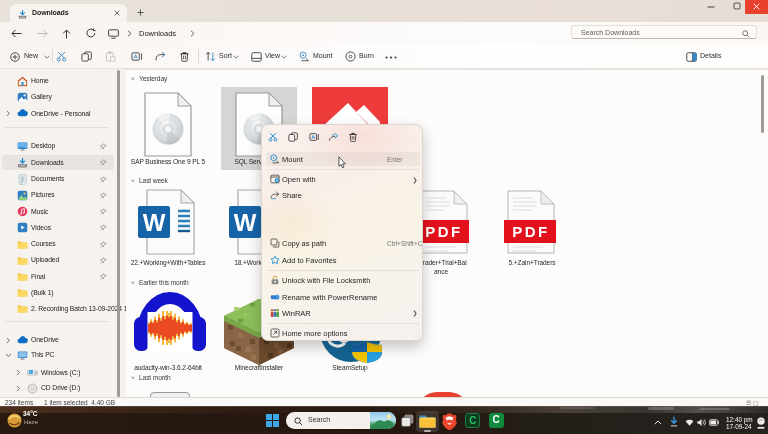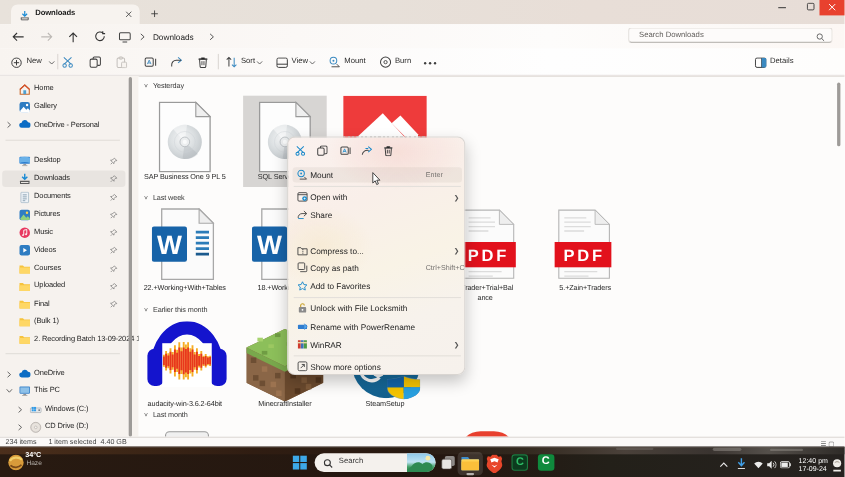--- a/index.html
+++ b/index.html
@@ -714,28 +714,20 @@
           <path d="M1.3 10.4h6" stroke="#1989ca" stroke-width="1"></path>
         </svg>
       <span class="mt">Share</span>
     </div>
     <div class="mrow" style="top:92px;margin-top:36px;">
       <svg class="mic" viewBox="0 0 12 12">
           <path d="M6 1.4l1.5 3 3.3.4-2.4 2.3.6 3.3L6 8.8l-3 1.6.6-3.3L1.2 4.8l3.3-.4z" fill="none" stroke="#1989ca" stroke-width="1"></path>
         </svg>
       <span class="mt">Add to Favorites</span>
     </div>
-    <div class="mrow" style="top:95.5px;">
-      <svg class="mic" viewBox="0 0 12 12">
-          <path d="M1 2.6h3.2l1 1.2H11v6.6H1z" fill="none" stroke="#444" stroke-width="1"></path>
-          <path d="M6.4 4v1.2M6.4 6v1.2M6.4 8v1.2" stroke="#444" stroke-width="1"></path>
-        </svg>
-      <span class="mt">Compress to...</span>
-        <span class="ar">❯</span>
-    </div>
     <div class="mrow" style="top:111.4px;">
       <svg class="mic" viewBox="0 0 12 12">
           <rect x="1.2" y="1.2" width="7.2" height="7.2" rx="1" fill="none" stroke="#444" stroke-width="1"></rect>
           <path d="M3.5 10.8h6.2a1 1 0 0 0 1-1V4.2" fill="none" stroke="#444" stroke-width="1"></path>
         </svg>
       <span class="mt">Copy as path</span>
         <span class="sc">Ctrl+Shift+C</span>
     </div>
     <div class="msep" style="top:145px;"></div>
     <div class="mrow" style="top:147.9px;">
@@ -762,20 +754,20 @@
         </svg>
       <span class="mt">WinRAR</span>
         <span class="ar">❯</span>
     </div>
     <div class="msep" style="top:197.8px;"></div>
     <div class="mrow" style="top:201.3px;">
       <svg class="mic" viewBox="0 0 12 12">
           <rect x="1.2" y="1.2" width="9.6" height="9.6" rx="1.4" fill="none" stroke="#444" stroke-width="1"></rect>
           <path d="M4 8l4-4M5.2 4H8v2.8" fill="none" stroke="#444" stroke-width="1"></path>
         </svg>
-      <span class="mt">Show more options</span>
+      <span class="mt">Home more options</span>
     </div>
   </div>
 
   <svg class="abs" style="left:338px;top:156px;" width="9" height="13" viewBox="0 0 9.9 14.3">
     <path d="M1 1v10.4l2.4-2.2 1.5 3.7 1.7-.7-1.6-3.6H8.1z" fill="#fff" stroke="#333" stroke-width="0.9"></path>
   </svg>
 </div>
 
 </body></html>

